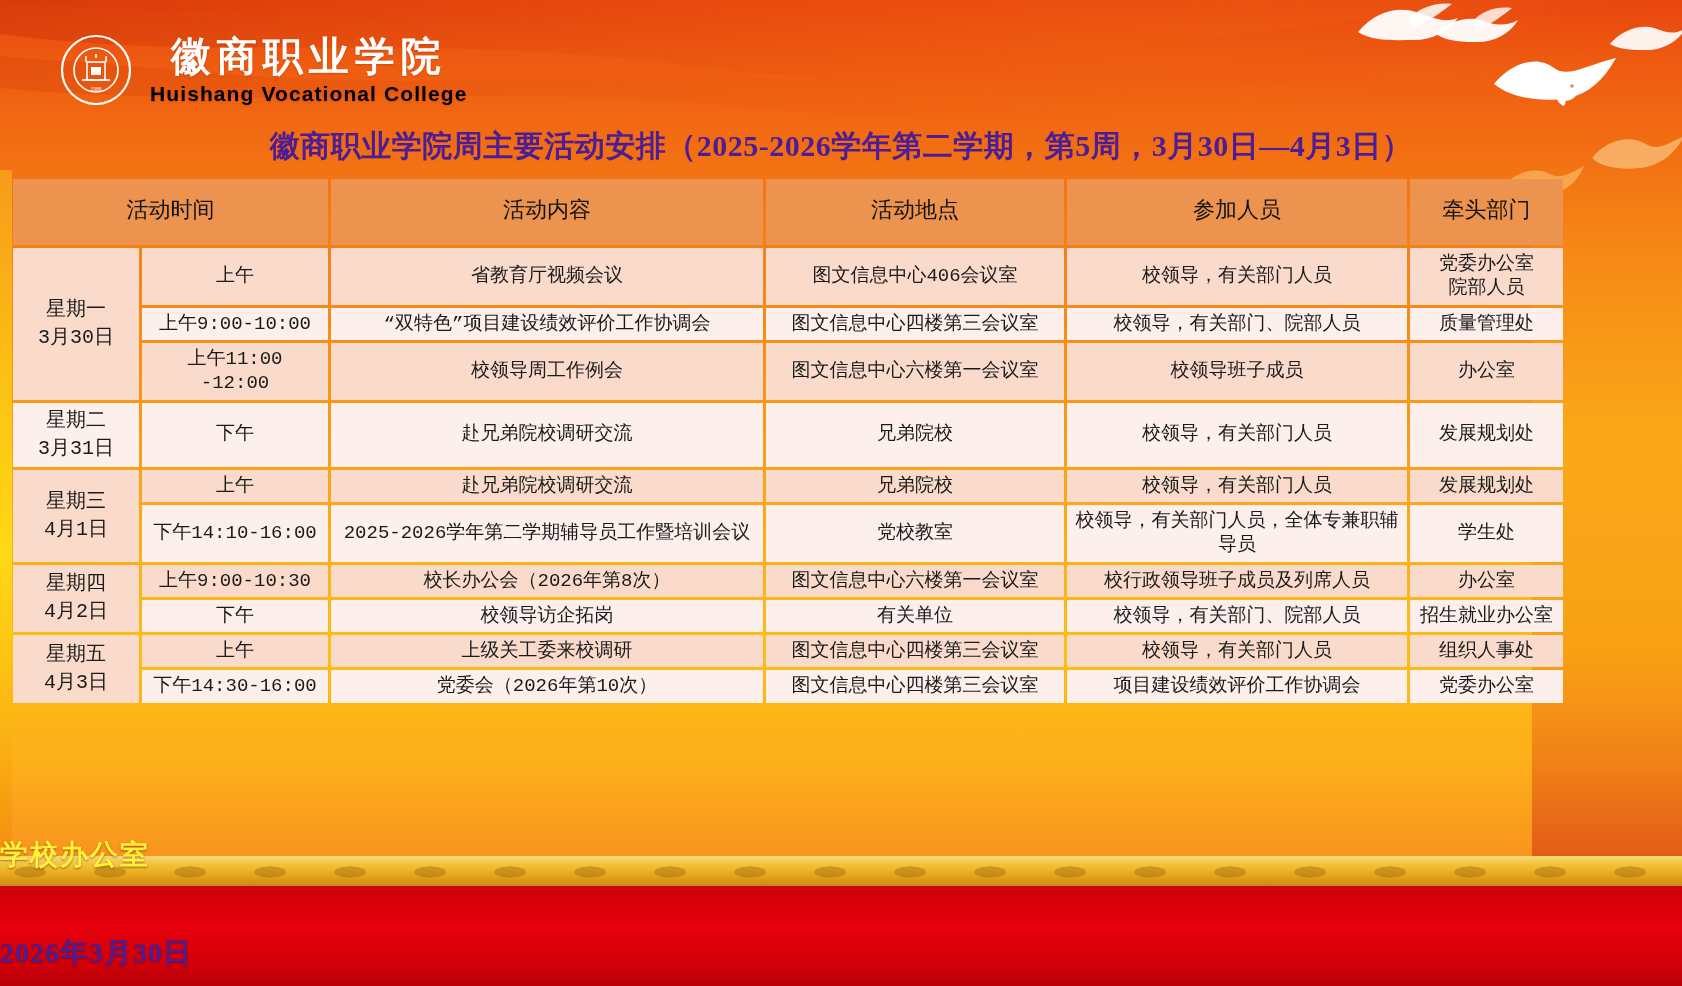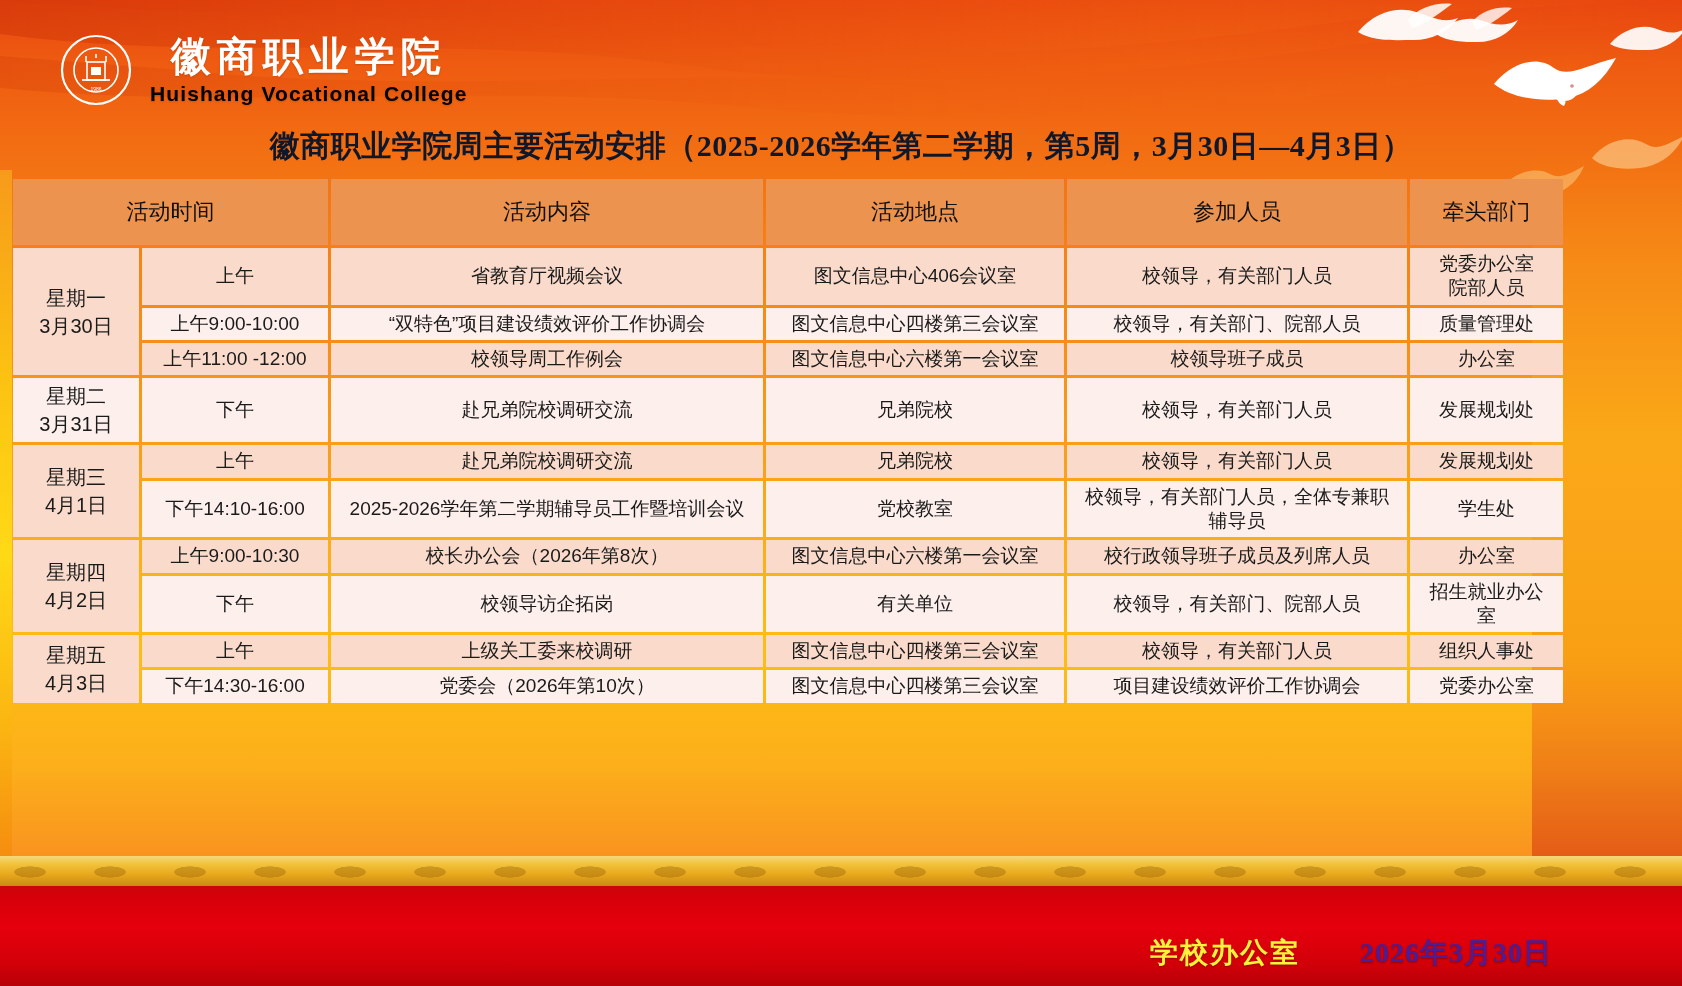--- a/index.html
+++ b/index.html
@@ -59,35 +59,35 @@
   #slogan .gap{display:inline-block;width:48px;}
 
   
   .dove{position:absolute;z-index:4;}
 
   
   #title{
     position:absolute;left:0;top:122px;width:1682px;height:48px;z-index:6;
     display:flex;align-items:center;justify-content:center;
     font-family:"Liberation Serif","DejaVu Serif",serif;
-    font-size:30px;font-weight:bold;color:#0f172a;
+    font-size:30px;font-weight:bold;color:#4c1d95;
     white-space:nowrap;letter-spacing:.5px;
   }
 
   
   #table-wrap{
     position:absolute;left:10px;top:176px;width:1535px;z-index:6;
   }
   table{
     border-collapse:separate;border-spacing:3px;width:1535px;table-layout:fixed;
     background:transparent;
   }
   th,td{
-    padding:4px 16px;text-align:center;vertical-align:middle;
-    font-family:Liberation Sans, sans-serif;
+    padding:4px 6px;text-align:center;vertical-align:middle;
+    font-family:Liberation Mono, monospace;
     color:#1a1a1a;font-size:19px;line-height:1.28;
     border:0;
   }
   thead th{
     background:#ED9350;height:58px;font-size:22px;font-weight:normal;color:#111;
   }
   td.daycell{background:#F4BD8C;font-size:20px;line-height:1.4;}
   tr.odd td{background:#FADBCB;}
   tr.even td{background:#FDEFEC;}
   td.dept{font-size:19px;}
@@ -119,21 +119,21 @@
       radial-gradient(ellipse 34px 12px at 30px 16px,rgba(160,105,10,.55) 0 45%,rgba(0,0,0,0) 48%),
       radial-gradient(ellipse 34px 12px at 110px 16px,rgba(160,105,10,.55) 0 45%,rgba(0,0,0,0) 48%),
       radial-gradient(ellipse 34px 12px at 190px 16px,rgba(160,105,10,.55) 0 45%,rgba(0,0,0,0) 48%),
       radial-gradient(ellipse 34px 12px at 270px 16px,rgba(160,105,10,.55) 0 45%,rgba(0,0,0,0) 48%);
     background-repeat:repeat-x;background-size:320px 30px;
     opacity:.8;
   }
   #footer-texts{
     position:absolute;right:0;bottom:14px;width:1682px;
     display:flex;justify-content:flex-end;align-items:baseline;gap:60px;
-    padding-right:130px;box-sizing:border-box;
+    padding-right:130px;box-sizing:border-box;flex-direction:column;
   }
   #footer-office{
     font-family:"Liberation Serif","DejaVu Serif",serif;
     font-size:28px;font-weight:bold;color:#FFF23A;letter-spacing:2px;
     text-shadow:0 1px 2px rgba(90,0,0,.5);
   }
   #footer-date{
     font-family:"Liberation Serif","DejaVu Serif",serif;
     font-size:28px;font-weight:bold;color:#4c1d95;letter-spacing:1px;
     text-shadow:0 1px 2px rgba(90,0,0,.5);

